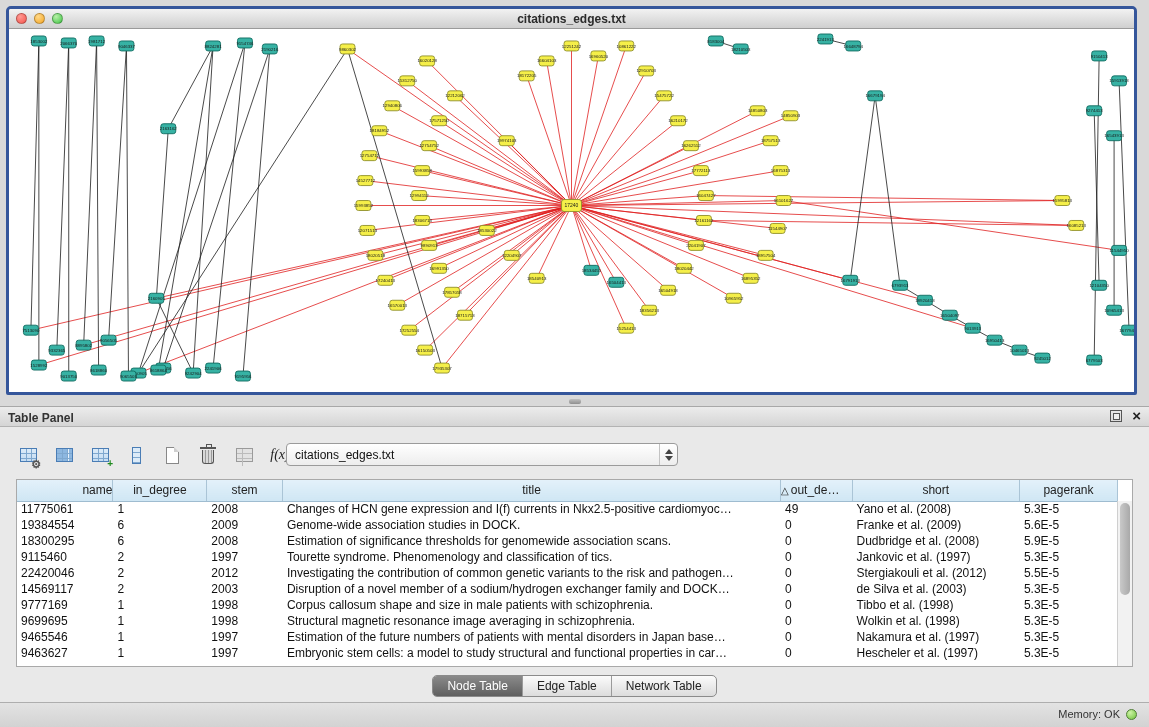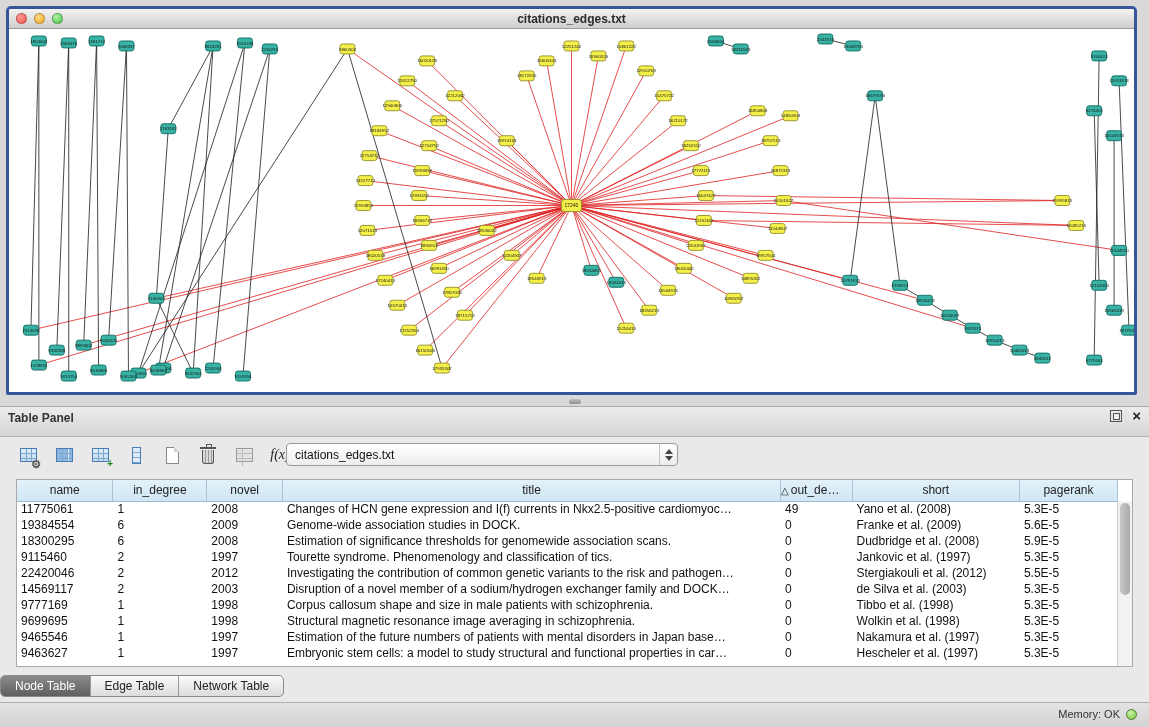--- a/index.html
+++ b/index.html
@@ -21,21 +21,21 @@
   .net-canvas { position:absolute; left:0; top:20px; right:0; bottom:0; background:#fff; }
   .net-canvas svg { width:100%; height:100%; display:block; }
 
   
   .divider-handle { position:absolute; left:569px; top:399px; width:12px; height:5px;
     border-radius:2px; background:linear-gradient(#bfbfbf,#8f8f8f); }
 
   
   #table-panel { position:absolute; left:0; top:406px; width:1149px; height:296px;
     background:#e9e9e9; border-top:1px solid #a8a8a8; }
-  .panel-header { position:relative; height:30px;
+  .panel-header { position:relative; height:20px;
     background:linear-gradient(#ececec,#d5d5d5); border-bottom:1px solid #b3b3b3; }
   .panel-header .ph-title { position:absolute; left:8px; top:4px; font-size:12px;
     font-weight:bold; color:#333; }
   .ph-icons { position:absolute; right:8px; top:3px; display:flex; gap:10px; align-items:center; }
   .float-ic { position:relative; width:12px; height:12px; border:1px solid #555; }
   .float-ic:after { content:""; position:absolute; left:2px; top:2px; width:5px; height:5px;
     border:1px solid #555; background:#eee; }
   .close-ic { font-size:15px; font-weight:bold; color:#222; line-height:12px; cursor:default; }
 
   .panel-body { position:absolute; left:0; top:22px; right:0; bottom:0; }
@@ -87,21 +87,21 @@
   table.data td { height:16px; padding:0 4px; border-right:1px solid transparent;
     color:#111; overflow:hidden; white-space:nowrap; }
   td.c-short { text-align:left; }
   .sort-tri { font-size:10px; margin-right:2px; }
   .vscroll { position:absolute; right:0; top:21px; bottom:0; width:15px;
     background:#f2f2f2; border-left:1px solid #cfcfcf; }
   .vthumb { position:absolute; left:2px; top:2px; width:10px; height:92px;
     border-radius:5px; background:linear-gradient(90deg,#c9c9c9,#a9a9a9); }
 
   
-  .tabbar { position:absolute; left:0; right:0; top:246px; display:flex; justify-content:flex-start; }
+  .tabbar { position:absolute; left:0; right:0; top:246px; display:flex; justify-content:center; }
   .tabbar .seg { display:flex; border:1px solid #8b8b8b; border-radius:5px; overflow:hidden;
     background:linear-gradient(#fbfbfb,#dcdcdc); }
   .tab { padding:3px 14px; font-size:12px; color:#222; border-right:1px solid #9a9a9a; }
   .tab:last-child { border-right:none; }
   .tab.active { background:linear-gradient(#8a8a8a,#5f5f5f); color:#fff; }
 
   
   #status-bar { position:absolute; left:0; top:702px; width:1149px; height:33px;
     background:linear-gradient(#e3e3e3,#cdcdcd); border-top:1px solid #aeaeae; }
   .mem { position:absolute; right:12px; top:5px; display:flex; align-items:center; gap:6px;
@@ -704,23 +704,23 @@
       <span class="combo-arrows">
         <span class="tri-up"></span>
           <span class="tri-dn"></span>
       </span>
     </div>
 
     <div class="table-wrap">
       <table class="data">
         <thead>
             <tr id="thead-row">
-              <th style="width: 94px;">name</th>
+              <th style="width: 94px; text-align: right;">name</th>
               <th style="width: 92px;">in_degree</th>
-              <th style="width: 74px;">novel</th>
+              <th style="width: 74px;">stem</th>
               <th style="width: 488px;">title</th>
               <th style="width: 70px; text-align: left;"><span class="sort-tri">△</span>out_de…</th>
               <th style="width: 164px;">short</th>
               <th style="width: 96px;">pagerank</th>
             </tr>
           </thead>
         <tbody id="tbody">
             <tr>
               <td>11775061</td>
               <td>1</td>

